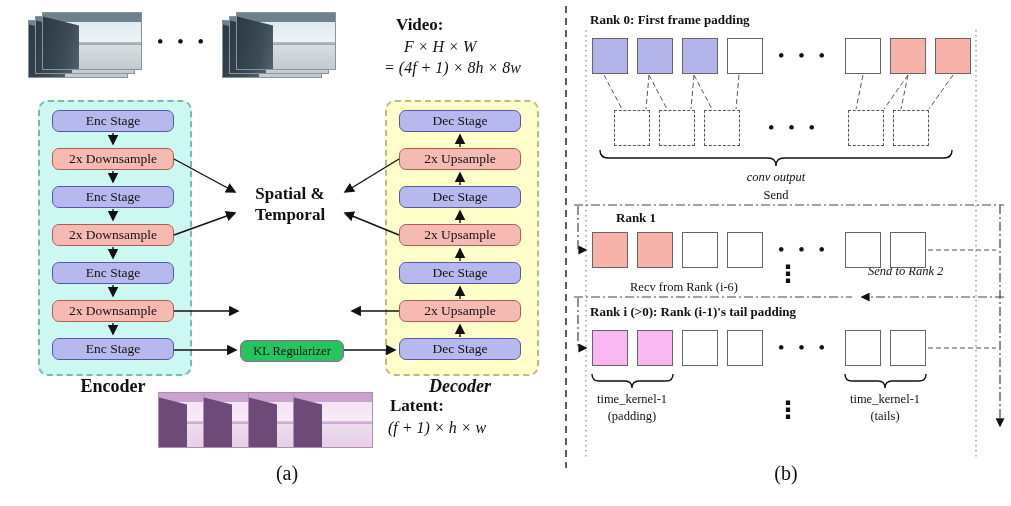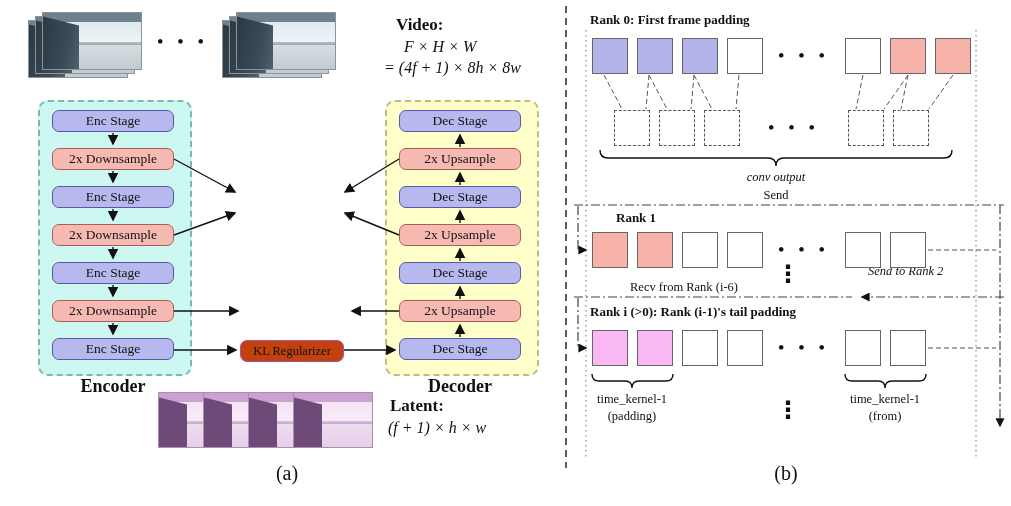--- a/index.html
+++ b/index.html
@@ -16,21 +16,21 @@
   .panelbox { position:absolute; border-radius:10px; z-index:1; }
   .enc-panel { background:#cdf8f2; border:2px dashed #79b9b0; }
   .dec-panel { background:#feffc9; border:2px dashed #bcbd85; }
   .stagebox {
     position:absolute; width:122px; height:22px; border-radius:7px; z-index:2;
     display:flex; align-items:center; justify-content:center; font-size:13.5px;
     box-sizing:border-box;
   }
   .stage    { background:#b7b9ee; border:1px solid #5757a8; }
   .resample { background:#f7bab3; border:1px solid #b05c54; }
-  .klbox    { background:#c2410c; border:1px solid #a855a0; width:104px; font-size:12.5px; }
+  .klbox    { background:#22c55e; border:1px solid #a855a0; width:104px; font-size:12.5px; }
 
   .vframe {
     position:absolute; width:100px; height:58px; box-sizing:border-box;
     border:1px solid #8a949c; overflow:hidden;
     background:linear-gradient(180deg,#6e828e 0%,#6e828e 16%,#dfe9ef 16%,#eef3f6 52%,#b4bfc5 52%,#99a4ab 58%,#d7dde1 58%,#c3cbd0 100%);
   }
   .vframe::before {
     content:""; position:absolute; left:-8px; top:7px; width:44px; height:54px;
     background:linear-gradient(100deg,#27343e 0%,#3c4c58 70%,#55656f 100%);
     transform:skewY(14deg);
@@ -98,25 +98,29 @@
   <div class="stagebox stage" style="left:52px;top:338px;">Enc Stage</div>
 
   <div class="stagebox stage" style="left:399px;top:110px;">Dec Stage</div>
   <div class="stagebox resample" style="left:399px;top:148px;">2x Upsample</div>
   <div class="stagebox stage" style="left:399px;top:186px;">Dec Stage</div>
   <div class="stagebox resample" style="left:399px;top:224px;">2x Upsample</div>
   <div class="stagebox stage" style="left:399px;top:262px;">Dec Stage</div>
   <div class="stagebox resample" style="left:399px;top:300px;">2x Upsample</div>
   <div class="stagebox stage" style="left:399px;top:338px;">Dec Stage</div>
 
+  <div class="t mid-label" style="left:233px;top:183px;width:114px;">
+    <div>Spatial &amp;</div>
+    <div>Temporal</div>
+  </div>
 
   <div class="stagebox klbox" style="left:240px;top:340px;">KL Regularizer</div>
 
   <div class="t ed-label" style="left:38px;top:376px;width:150px;">Encoder</div>
-  <div class="t ed-label" style="left:385px;top:376px;width:150px;">Decoder</div>
+  <div class="t ed-label" style="left:385px;top:376px;width:150px;font-style:italic;">Decoder</div>
 
   <div class="lframe" style="left:158px;top:392px;z-index:1;"></div>
   <div class="lframe" style="left:203px;top:392px;z-index:2;"></div>
   <div class="lframe" style="left:248px;top:392px;z-index:3;"></div>
   <div class="lframe" style="left:293px;top:392px;z-index:4;"></div>
   <div class="t b" style="left:390px;top:396px;font-size:17px;">Latent:</div>
   <div class="t math" style="left:388px;top:419px;font-size:16px;">(f + 1) × h × w</div>
 
   <div class="t caption" style="left:247px;top:462px;width:80px;">(a)</div>
 
@@ -160,21 +164,21 @@
   <div class="sq" style="left:682px;top:330px;"></div>
   <div class="sq" style="left:727px;top:330px;"></div>
   <div class="t hdots" style="left:766px;top:338px;width:76px;">• • •</div>
   <div class="sq" style="left:845px;top:330px;"></div>
   <div class="sq" style="left:890px;top:330px;"></div>
 
   <div class="t small c" style="left:572px;top:392px;width:120px;">time_kernel-1</div>
   <div class="t small c" style="left:572px;top:409px;width:120px;">(padding)</div>
   <div class="t vdots" style="left:776px;top:398px;">⋮</div>
   <div class="t small c" style="left:825px;top:392px;width:120px;">time_kernel-1</div>
-  <div class="t small c" style="left:825px;top:409px;width:120px;">(from)</div>
+  <div class="t small c" style="left:825px;top:409px;width:120px;">(tails)</div>
 
   <div class="t caption" style="left:746px;top:462px;width:80px;">(b)</div>
 
   <svg class="overlay" width="1011" height="506" viewBox="0 0 1011 506" aria-hidden="true">
     <defs>
       <marker id="ah" viewBox="0 0 10 10" refX="8.5" refY="5" markerWidth="7.5" markerHeight="7.5" orient="auto-start-reverse">
         <path d="M0,0 L10,5 L0,10 z" fill="#111"></path>
       </marker>
     </defs>
 

